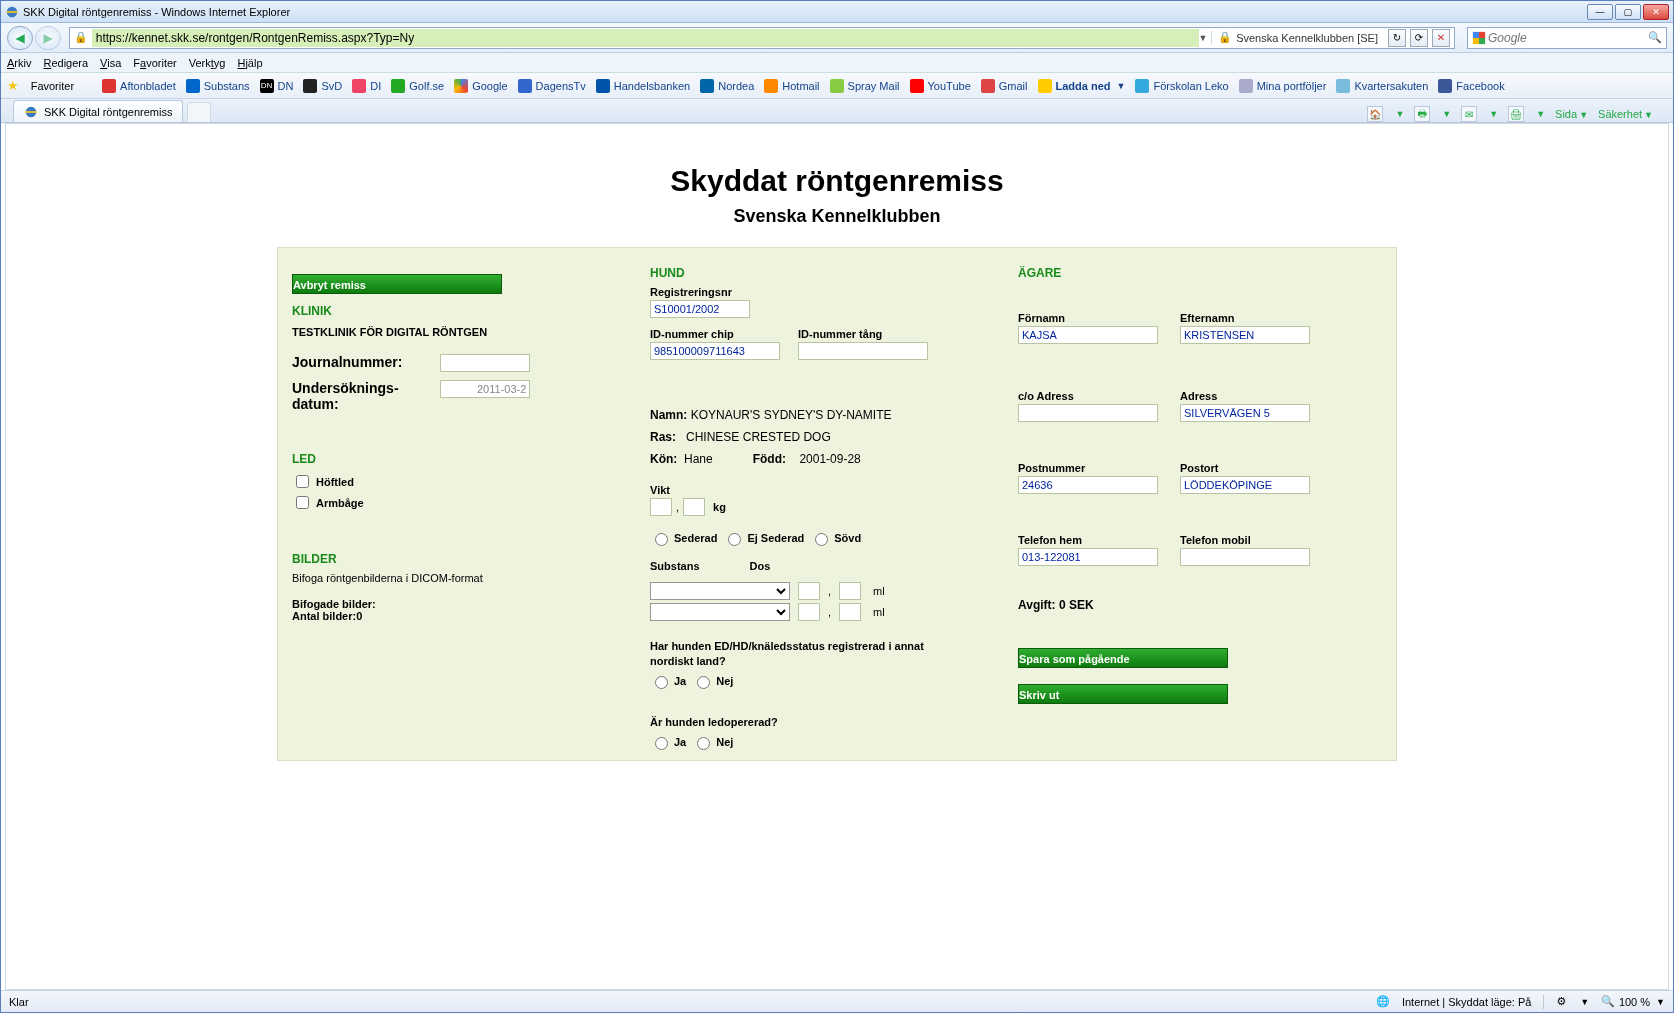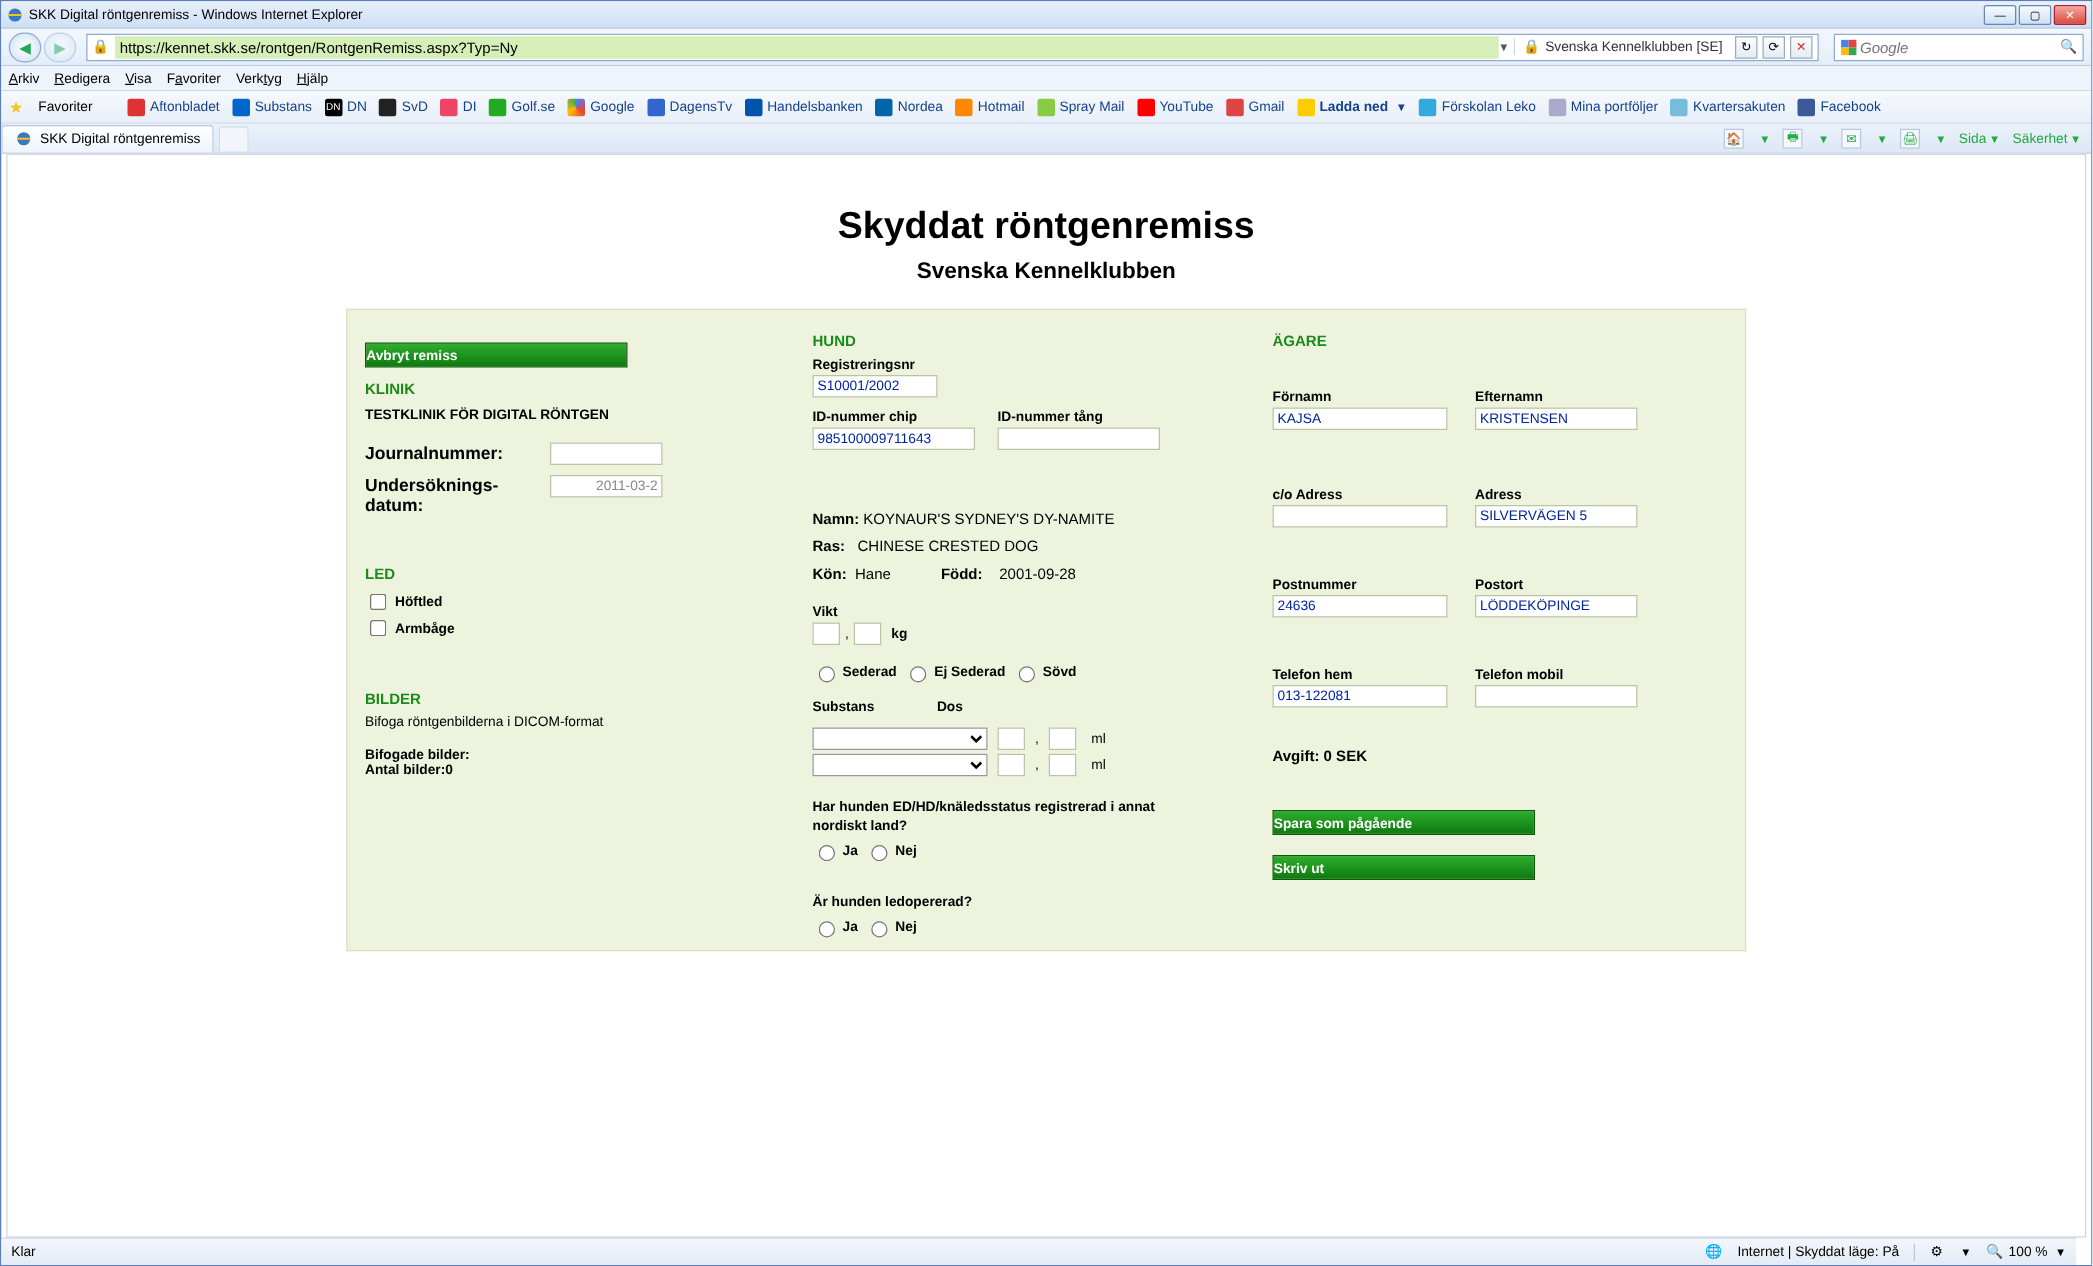--- a/index.html
+++ b/index.html
@@ -26,21 +26,21 @@
   
   .menu-row{height:20px;background:#eef4fb;display:flex;align-items:center;padding:0 6px;border-bottom:1px solid #cdd;gap:12px;}
   .menu-row span{font-size:11px;}
   .menu-row span u{text-decoration:underline;}
   
   .fav-row{height:26px;background:linear-gradient(#f6f9fd,#e8eff8);display:flex;align-items:center;padding:0 6px;border-bottom:1px solid #c7d3e3;gap:10px;overflow:hidden;white-space:nowrap;}
   .fav-row .star{color:#f5c518;font-size:13px;margin-right:2px;}
   .bm{display:inline-flex;align-items:center;gap:4px;font-size:11px;color:#15428b;}
   .bm .bmico{width:14px;height:14px;background:#bbb;border-radius:2px;display:inline-block;}
   
-  .tab-row{height:24px;background:linear-gradient(#eaf1fa,#dde8f5);display:flex;align-items:center;padding:0 0;border-bottom:1px solid #b9c8dc;}
+  .tab-row{height:24px;background:linear-gradient(#eaf1fa,#dde8f5);display:flex;align-items:flex-end;padding:0 12px;border-bottom:1px solid #b9c8dc;}
   .tab{height:22px;border:1px solid #b9c8dc;border-bottom:none;background:linear-gradient(#fdfefe,#eef4fb);padding:0 10px;display:flex;align-items:center;gap:6px;border-radius:3px 3px 0 0;font-size:11px;}
   .tab-blank{width:24px;height:20px;border:1px solid #cdd;border-bottom:none;margin-left:4px;border-radius:3px 3px 0 0;background:#f2f6fb;}
   .tab-tools{margin-left:auto;display:flex;align-items:center;gap:10px;padding-right:8px;font-size:11px;color:#2a4;}
   .tab-tools .ti{width:16px;height:16px;border:1px solid #b9c8dc;background:#f4f8fc;display:inline-flex;align-items:center;justify-content:center;font-size:10px;}
   
   .content-area{position:absolute;top:122px;left:4px;right:4px;bottom:22px;overflow-y:scroll;background:#fff;border:1px solid #cfd7e3;}
   .page{width:100%;padding:20px 0 40px;}
   h1.pg-title{font-family:Arial,sans-serif;font-size:30px;font-weight:bold;text-align:center;margin:20px 0 8px;}
   h2.pg-sub{font-family:Arial,sans-serif;font-size:18px;font-weight:bold;text-align:center;margin:0 0 20px;}
   .form-wrap{width:1120px;margin:0 auto;background:#eef3de;border:1px solid #d9e1c4;padding:4px;display:flex;gap:8px;}
@@ -61,21 +61,21 @@
   .chk-row{display:flex;align-items:center;gap:4px;font-size:11px;margin:2px 0;}
   .radio-row{display:flex;align-items:center;gap:6px;font-size:11px;margin-top:4px;}
   .radio-row label{display:flex;align-items:center;gap:3px;font-weight:bold;}
   select.subst{width:140px;height:18px;border:1px solid #999;background:#fff;font-size:11px;}
   .mini{width:22px;}
   .unit{font-size:11px;margin-left:4px;}
   .note{font-size:11px;font-weight:bold;line-height:1.35;}
   .fee{font-weight:bold;font-size:12px;margin:6px 0 10px;}
   .two-col{display:flex;gap:22px;margin-top:32px;}
   
-  .status-bar{position:absolute;left:0;right:12px;bottom:0;height:22px;background:linear-gradient(#f3f6fb,#e3ebf5);border-top:1px solid #c7d3e3;display:flex;align-items:center;padding:0 8px;font-size:11px;}
+  .status-bar{position:absolute;left:0;right:0;bottom:0;height:22px;background:linear-gradient(#f3f6fb,#e3ebf5);border-top:1px solid #c7d3e3;display:flex;align-items:center;padding:0 8px;font-size:11px;}
   .status-bar .sb-right{margin-left:auto;display:flex;align-items:center;gap:12px;}
   .zoom{display:flex;align-items:center;gap:4px;}
   svg.ie{width:14px;height:14px;}
   svg.glogo{width:14px;height:14px;}
   .dd{font-size:9px;margin-left:2px;}
 </style>
 </head>
 <body>
 
 <div class="win-frame">

